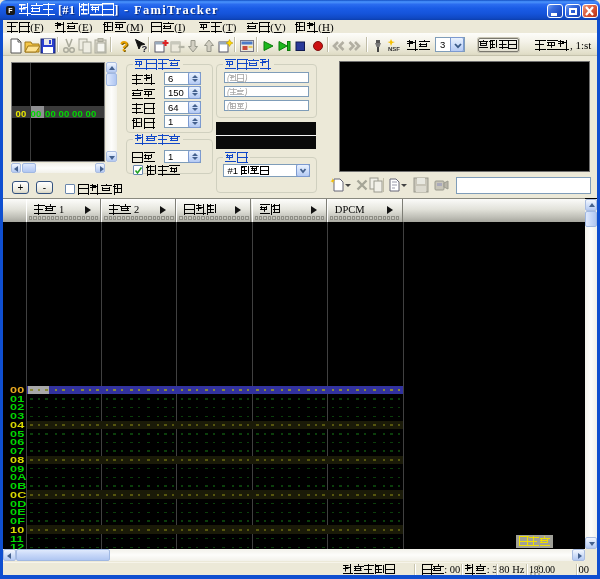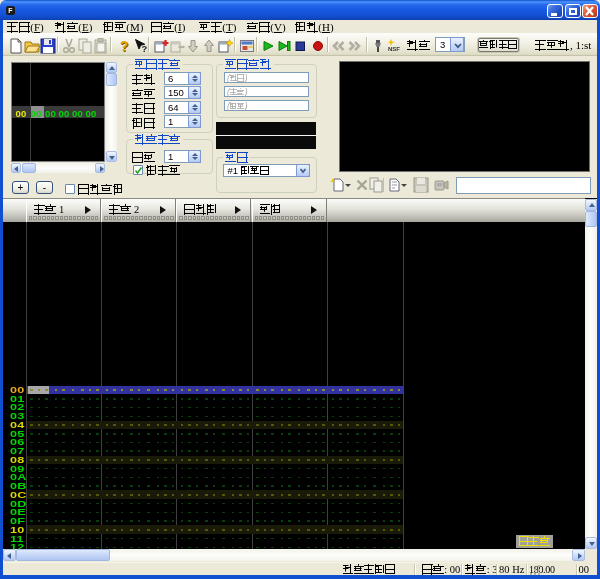--- a/index.html
+++ b/index.html
@@ -102,20 +102,21 @@
 .rn{position:absolute;font-family:"Liberation Sans",sans-serif;font-weight:bold;font-size:9.5px;line-height:8.74px;letter-spacing:0.2px;transform:scaleX(1.33);transform-origin:0 0}
 .cells{position:absolute;left:23.5px;width:376.5px;height:1.5px;
  background:repeating-linear-gradient(90deg,transparent 0.0px,transparent 3.1999999999999997px,currentColor 3.1999999999999997px,currentColor 5.8px,transparent 5.8px,transparent 10.700000000000001px,currentColor 10.700000000000001px,currentColor 13.3px,transparent 13.3px,transparent 18.2px,currentColor 18.2px,currentColor 20.8px,transparent 20.8px,transparent 27.7px,currentColor 27.7px,currentColor 30.3px,transparent 30.3px,transparent 35.199999999999996px,currentColor 35.199999999999996px,currentColor 37.8px,transparent 37.8px,transparent 44.699999999999996px,currentColor 44.699999999999996px,currentColor 47.3px,transparent 47.3px,transparent 54.199999999999996px,currentColor 54.199999999999996px,currentColor 56.8px,transparent 56.8px,transparent 61.699999999999996px,currentColor 61.699999999999996px,currentColor 64.3px,transparent 64.3px,transparent 69.2px,currentColor 69.2px,currentColor 71.8px,transparent 71.8px,transparent 75.33px)}
 .fr{font-size:9.5px;letter-spacing:0.2px;line-height:11px;font-weight:bold;transform:none}
 .cnorm{color:#0b3e0b}.chl{color:#56560e}.ccur{color:#8a8a38}
 </style></head>
 <body>
 <div id="win">
 <div id="titlebar">
  <div class="abs" style="left:6px;top:6px;width:9px;height:9px;background:#1a1a1a;border-radius:2px;color:#fff;font-size:7px;font-weight:bold;line-height:9px;text-align:center">F</div>
+ <div class="abs" style="left:19px;top:3px;font-size:12.5px;font-family:'Liberation Serif',serif;font-weight:bold;color:#fff;text-shadow:1px 1px 1px #0a2a7a;letter-spacing:1.3px"><span style="letter-spacing:0.2px"><i class="z zc"></i><i class="z zd"></i><i class="z za"></i>&nbsp;[#1 <i class="z ze"></i><i class="z zf"></i><i class="z zb"></i></span>] - FamiTracker</div>
  <div id="tbtns">
   <div class="tb tbmin">
           <div class="abs" style="left:3px;top:8px;width:6px;height:3px;background:#fff"></div>
         </div>
   <div class="tb tbmax">
           <div class="abs" style="left:3px;top:3px;width:8px;height:7px;border:2px solid #fff"></div>
         </div>
   <div class="tb tbx">
    <svg width="13" height="12" viewBox="0 0 13 12" style="position:absolute;left:0;top:0">
             <path d="M3 2 L10 10 M10 2 L3 10" stroke="#fff" stroke-width="2.2"></path>
@@ -429,20 +430,42 @@
           <i style="left:44.0px"></i>
           <i style="left:48.4px"></i>
           <i style="left:52.8px"></i>
           <i style="left:57.2px"></i>
           <i style="left:61.6px"></i>
           <i style="left:66.0px"></i>
         </div>
       </div>
  <div class="ch" style="left:248.6px;width:75px">
         <b><i class="z zf"></i><i class="z ze"></i></b>
+        <div class="pl"></div>
+        <div class="meter" style="width:71px">
+          <i style="left:0.0px"></i>
+          <i style="left:4.4px"></i>
+          <i style="left:8.8px"></i>
+          <i style="left:13.2px"></i>
+          <i style="left:17.6px"></i>
+          <i style="left:22.0px"></i>
+          <i style="left:26.4px"></i>
+          <i style="left:30.8px"></i>
+          <i style="left:35.2px"></i>
+          <i style="left:39.6px"></i>
+          <i style="left:44.0px"></i>
+          <i style="left:48.4px"></i>
+          <i style="left:52.8px"></i>
+          <i style="left:57.2px"></i>
+          <i style="left:61.6px"></i>
+          <i style="left:66.0px"></i>
+        </div>
+      </div>
+ <div class="ch" style="left:323.8px;width:76px">
+        <b>DPCM</b>
         <div class="pl"></div>
         <div class="meter" style="width:71px">
           <i style="left:0.0px"></i>
           <i style="left:4.4px"></i>
           <i style="left:8.8px"></i>
           <i style="left:13.2px"></i>
           <i style="left:17.6px"></i>
           <i style="left:22.0px"></i>
           <i style="left:26.4px"></i>
           <i style="left:30.8px"></i>

